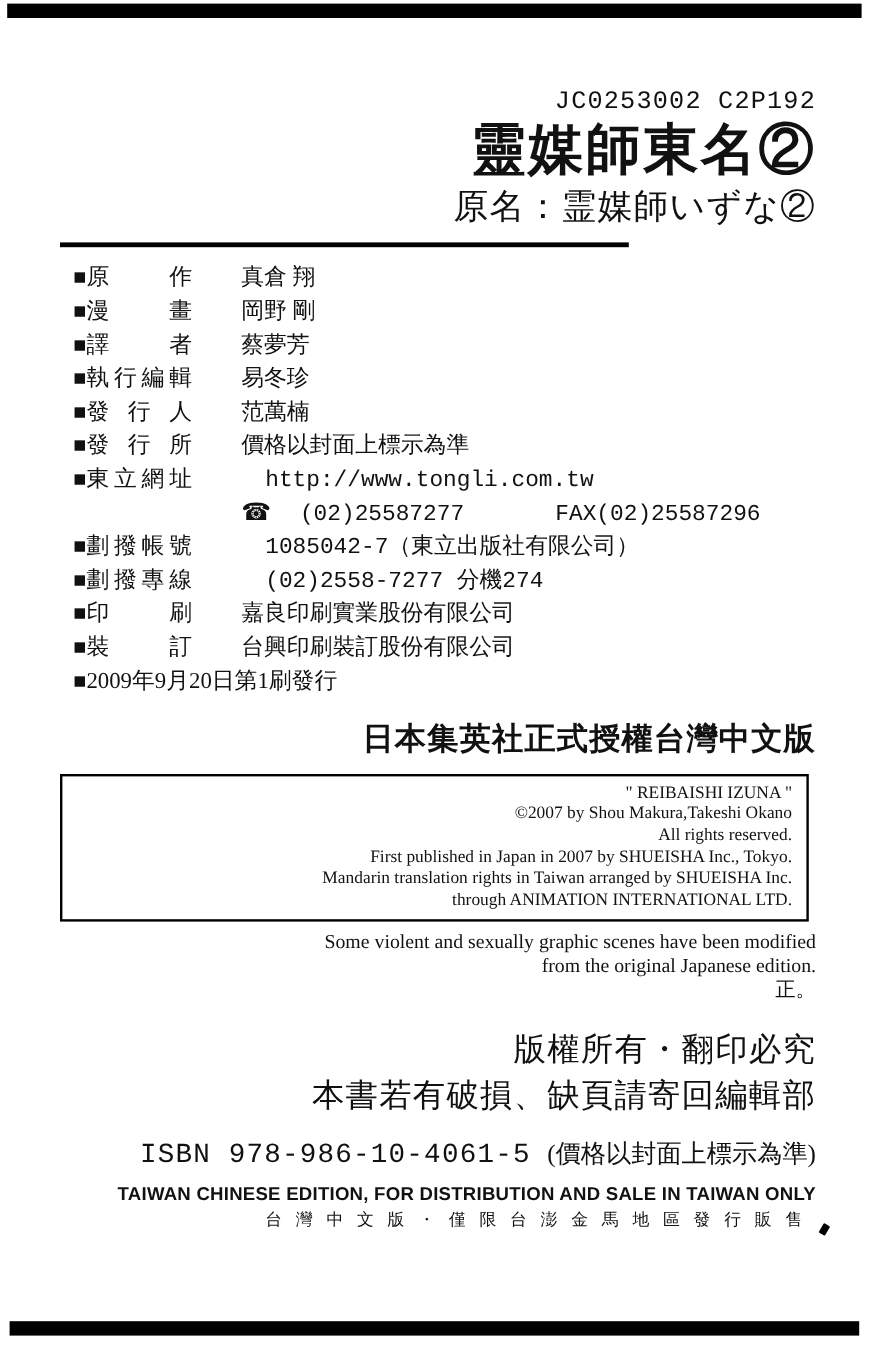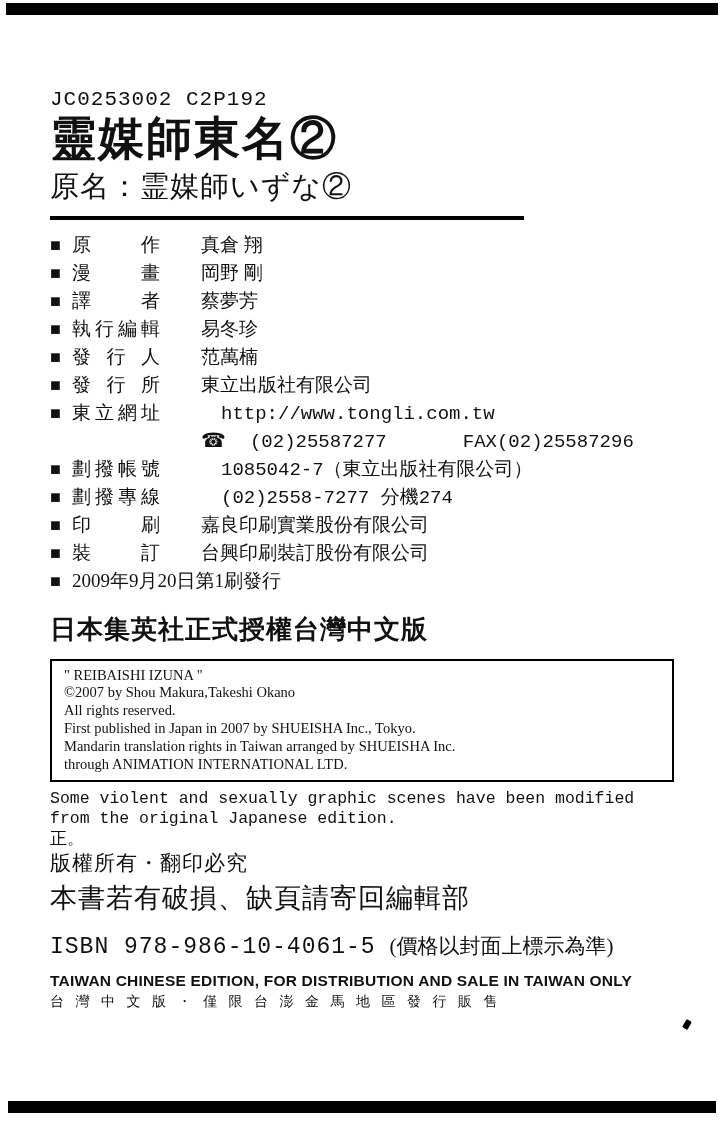--- a/index.html
+++ b/index.html
@@ -6,21 +6,21 @@
   body {
     width:724px; height:1122px;
     background:#ffffff; color:#111;
     position:relative; overflow:hidden;
     font-family:"Liberation Serif","DejaVu Serif",serif;
   }
   .bar { position:absolute; background:#000; }
   .bar-top { left:6px; right:6px; top:3px; height:12px; }
   .bar-bottom { left:8px; right:8px; bottom:9px; height:12px; }
 
-  .content { position:absolute; left:50px; top:88px; width:630px; }
+  .content { position:absolute; left:50px; top:74px; width:630px;text-align:right; }
 
   .code {
     font-family:"Liberation Mono","DejaVu Sans Mono",monospace;
     font-size:21px; letter-spacing:1px;
   }
   .title { font-size:46px; font-weight:bold; line-height:1.12; letter-spacing:2px; margin-top:2px; }
   .subtitle { font-size:29px; margin-top:2px; letter-spacing:1px; }
   .rule { width:474px; height:4px; background:#000; margin-top:9px; margin-bottom:12px; }
 
   .credits { font-size:19px; }
@@ -37,24 +37,24 @@
 
   .license-heading { font-size:26px; font-weight:600; letter-spacing:1px; margin-top:16px; }
 
   .copyright-box {
     border:2px solid #000; width:624px; box-sizing:border-box;
     margin-top:12px; padding:6px 12px 7px;
     font-size:14.5px; line-height:17.8px;
   }
 
   .notice { margin-top:7px; }
-  .notice-en { font-family:Liberation Mono, monospace; font-size:16.5px; line-height:20px; }
+  .notice-en { font-family:Liberation Serif, serif; font-size:16.5px; line-height:20px; }
   .notice-zh { font-size:17px; line-height:20px; }
 
-  .rights-line1 { font-size:21px; margin-top:0; letter-spacing:1px; }
+  .rights-line1 { font-size:27px; margin-top:21px; letter-spacing:1px; }
   .rights-line2 { font-size:27px; margin-top:3px; letter-spacing:1px; }
   .isbn-line { margin-top:16px; font-size:23px; }
   .isbn-code { font-family:"Liberation Mono","DejaVu Sans Mono",monospace; font-size:23px; letter-spacing:1px; }
   .isbn-note { font-size:21px; margin-left:8px; }
 
   .footer-en {
     font-family:"Liberation Sans","DejaVu Sans",sans-serif;
     font-weight:bold; font-size:15.5px; letter-spacing:0.2px; margin-top:12px;
   }
   .footer-zh {
@@ -133,21 +133,21 @@
       <span>范萬楠</span>
     </div>
 
     <div class="credit-row">
       <span class="bullet">■</span>
       <span class="clabel">
           <span>發</span>
           <span>行</span>
           <span>所</span>
         </span>
-      <span>東立出版社有限公司</span>
+      <span>價格以封面上標示為準</span>
     </div>
 
     <div class="credit-row">
       <span class="bullet">■</span>
       <span class="clabel">
           <span>東</span>
           <span>立</span>
           <span>網</span>
           <span>址</span>
         </span>

